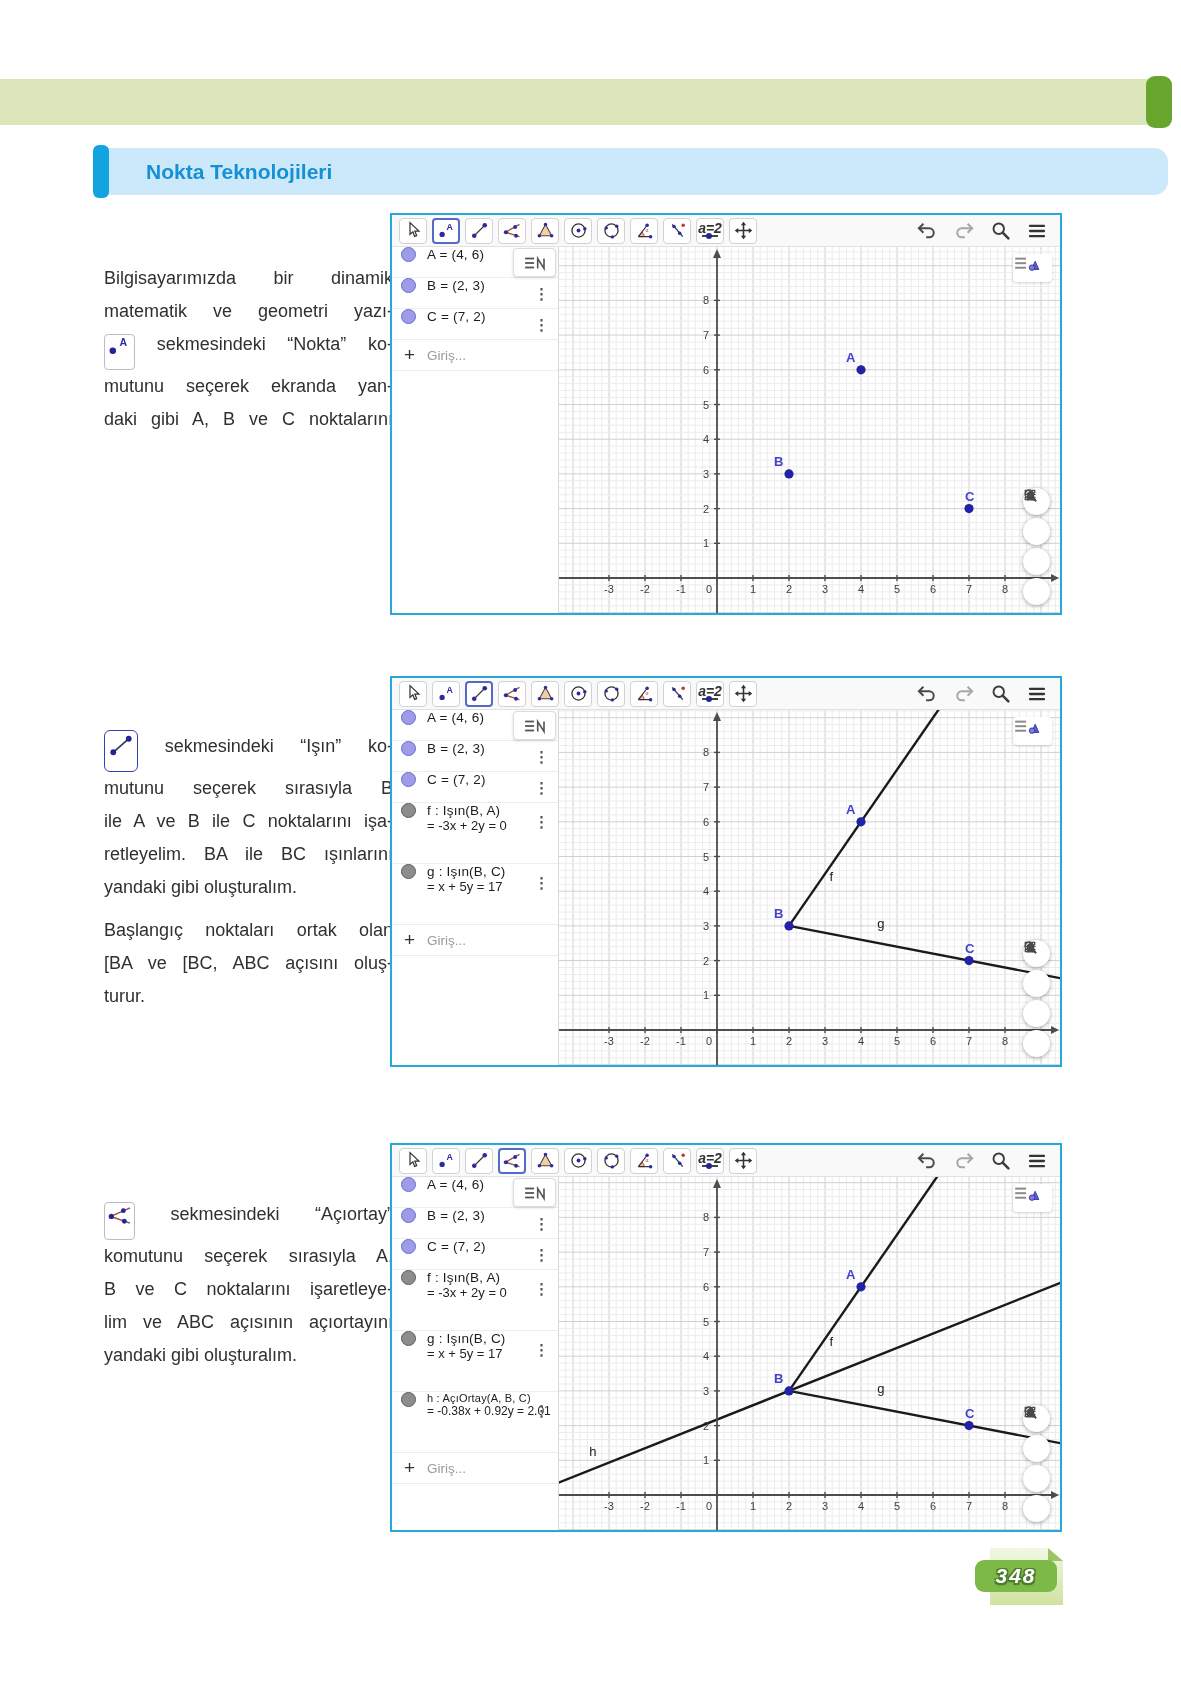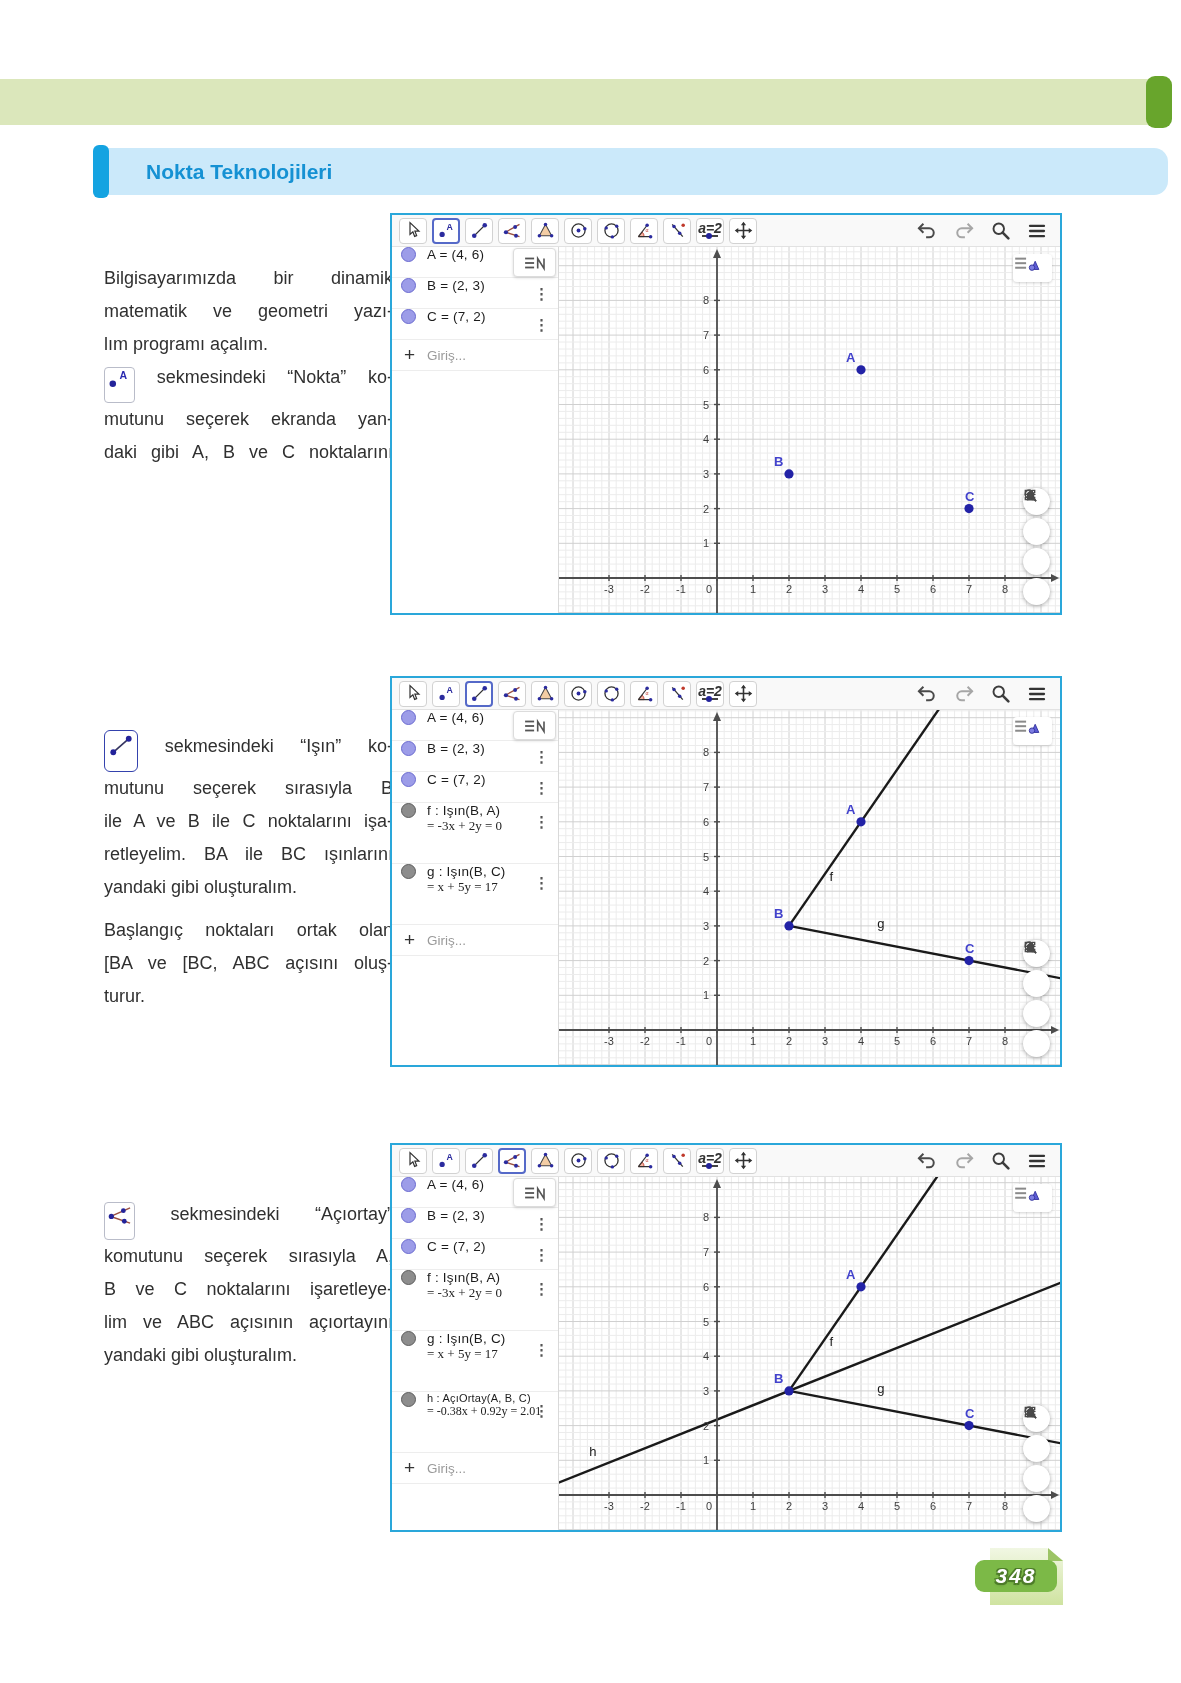--- a/index.html
+++ b/index.html
@@ -39,21 +39,21 @@
   .gg-body{flex:1;display:flex;min-height:0;}
   .algebra{width:166px;border-right:1px solid #d9d9d9;flex:none;background:#fff;}
   .arow{display:flex;align-items:flex-start;border-bottom:1px solid #ededed;position:relative;}
   .arow.one{height:30px;}
   .arow.two{height:60px;}
   .adot{width:15px;height:15px;border-radius:50%;margin:0 11px 0 9px;flex:none;box-sizing:border-box;}
   .adot.pt{background:#9c9ce8;border:1.5px solid #6b6bd0;}
   .adot.ln{background:#8d8d8d;border:1.5px solid #5c5c5c;}
   .alab{font-size:13.5px;color:#1c1c1c;letter-spacing:.2px;}
   .eq{display:flex;flex-direction:column;}
-  .eq .l2{font-size:13px;color:#222;font-family:Liberation Serif, serif;}
+  .eq .l2{font-size:13px;color:#222;}
   .menu3{position:absolute;right:9px;top:50%;transform:translateY(-50%);font-size:15px;color:#555;
          font-weight:bold;line-height:1;}
   .arow.two .menu3{top:18px;}
   .kbd-btn{position:absolute;right:2px;top:1px;width:41px;height:27px;background:#fff;
            border:1px solid #dcdcdc;border-radius:4px;box-shadow:0 1px 3px rgba(0,0,0,.15);
            display:flex;align-items:center;justify-content:center;}
   .inrow{display:flex;align-items:center;height:30px;}
   .plus{width:35px;text-align:center;font-size:19px;color:#333;}
   .giris{font-size:13.5px;color:#9a9a9a;}
   .graph{flex:1;position:relative;overflow:hidden;background:#fff;}
@@ -83,21 +83,20 @@
 
 <div class="abs green-band"></div>
 <div class="abs green-cap"></div>
 <div class="abs blue-band"></div>
 <div class="abs blue-cap"></div>
 <div class="abs page-title">Nokta Teknolojileri</div>
 
 <div class="abs para" style="top:216px;">
   <div class="tl">Bilgisayarımızda bir dinamik</div>
   <div class="tl">matematik ve geometri yazı-</div>
-  <div class="tl last">lım programı açalım.</div>
   <div class="tl"><span class="inline-icon icon-box"><svg width="29" height="23" viewBox="0 0 30 24">
           <circle cx="8" cy="16.5" r="3.4" fill="#23239a"></circle>
           <text x="15" y="11" font-size="11" font-weight="bold" fill="#2a2ab0">A</text>
         </svg></span> <span>sekmesindeki “Nokta” ko-</span></div>
   <div class="tl">mutunu seçerek ekranda yan-</div>
   <div class="tl">daki gibi A, B ve C noktalarını</div>
 </div>
 
 <div class="abs para" style="top:684px;">
   <div class="tl"><span class="inline-icon icon-box-blue"><svg width="32" height="29" viewBox="0 0 32 30">

